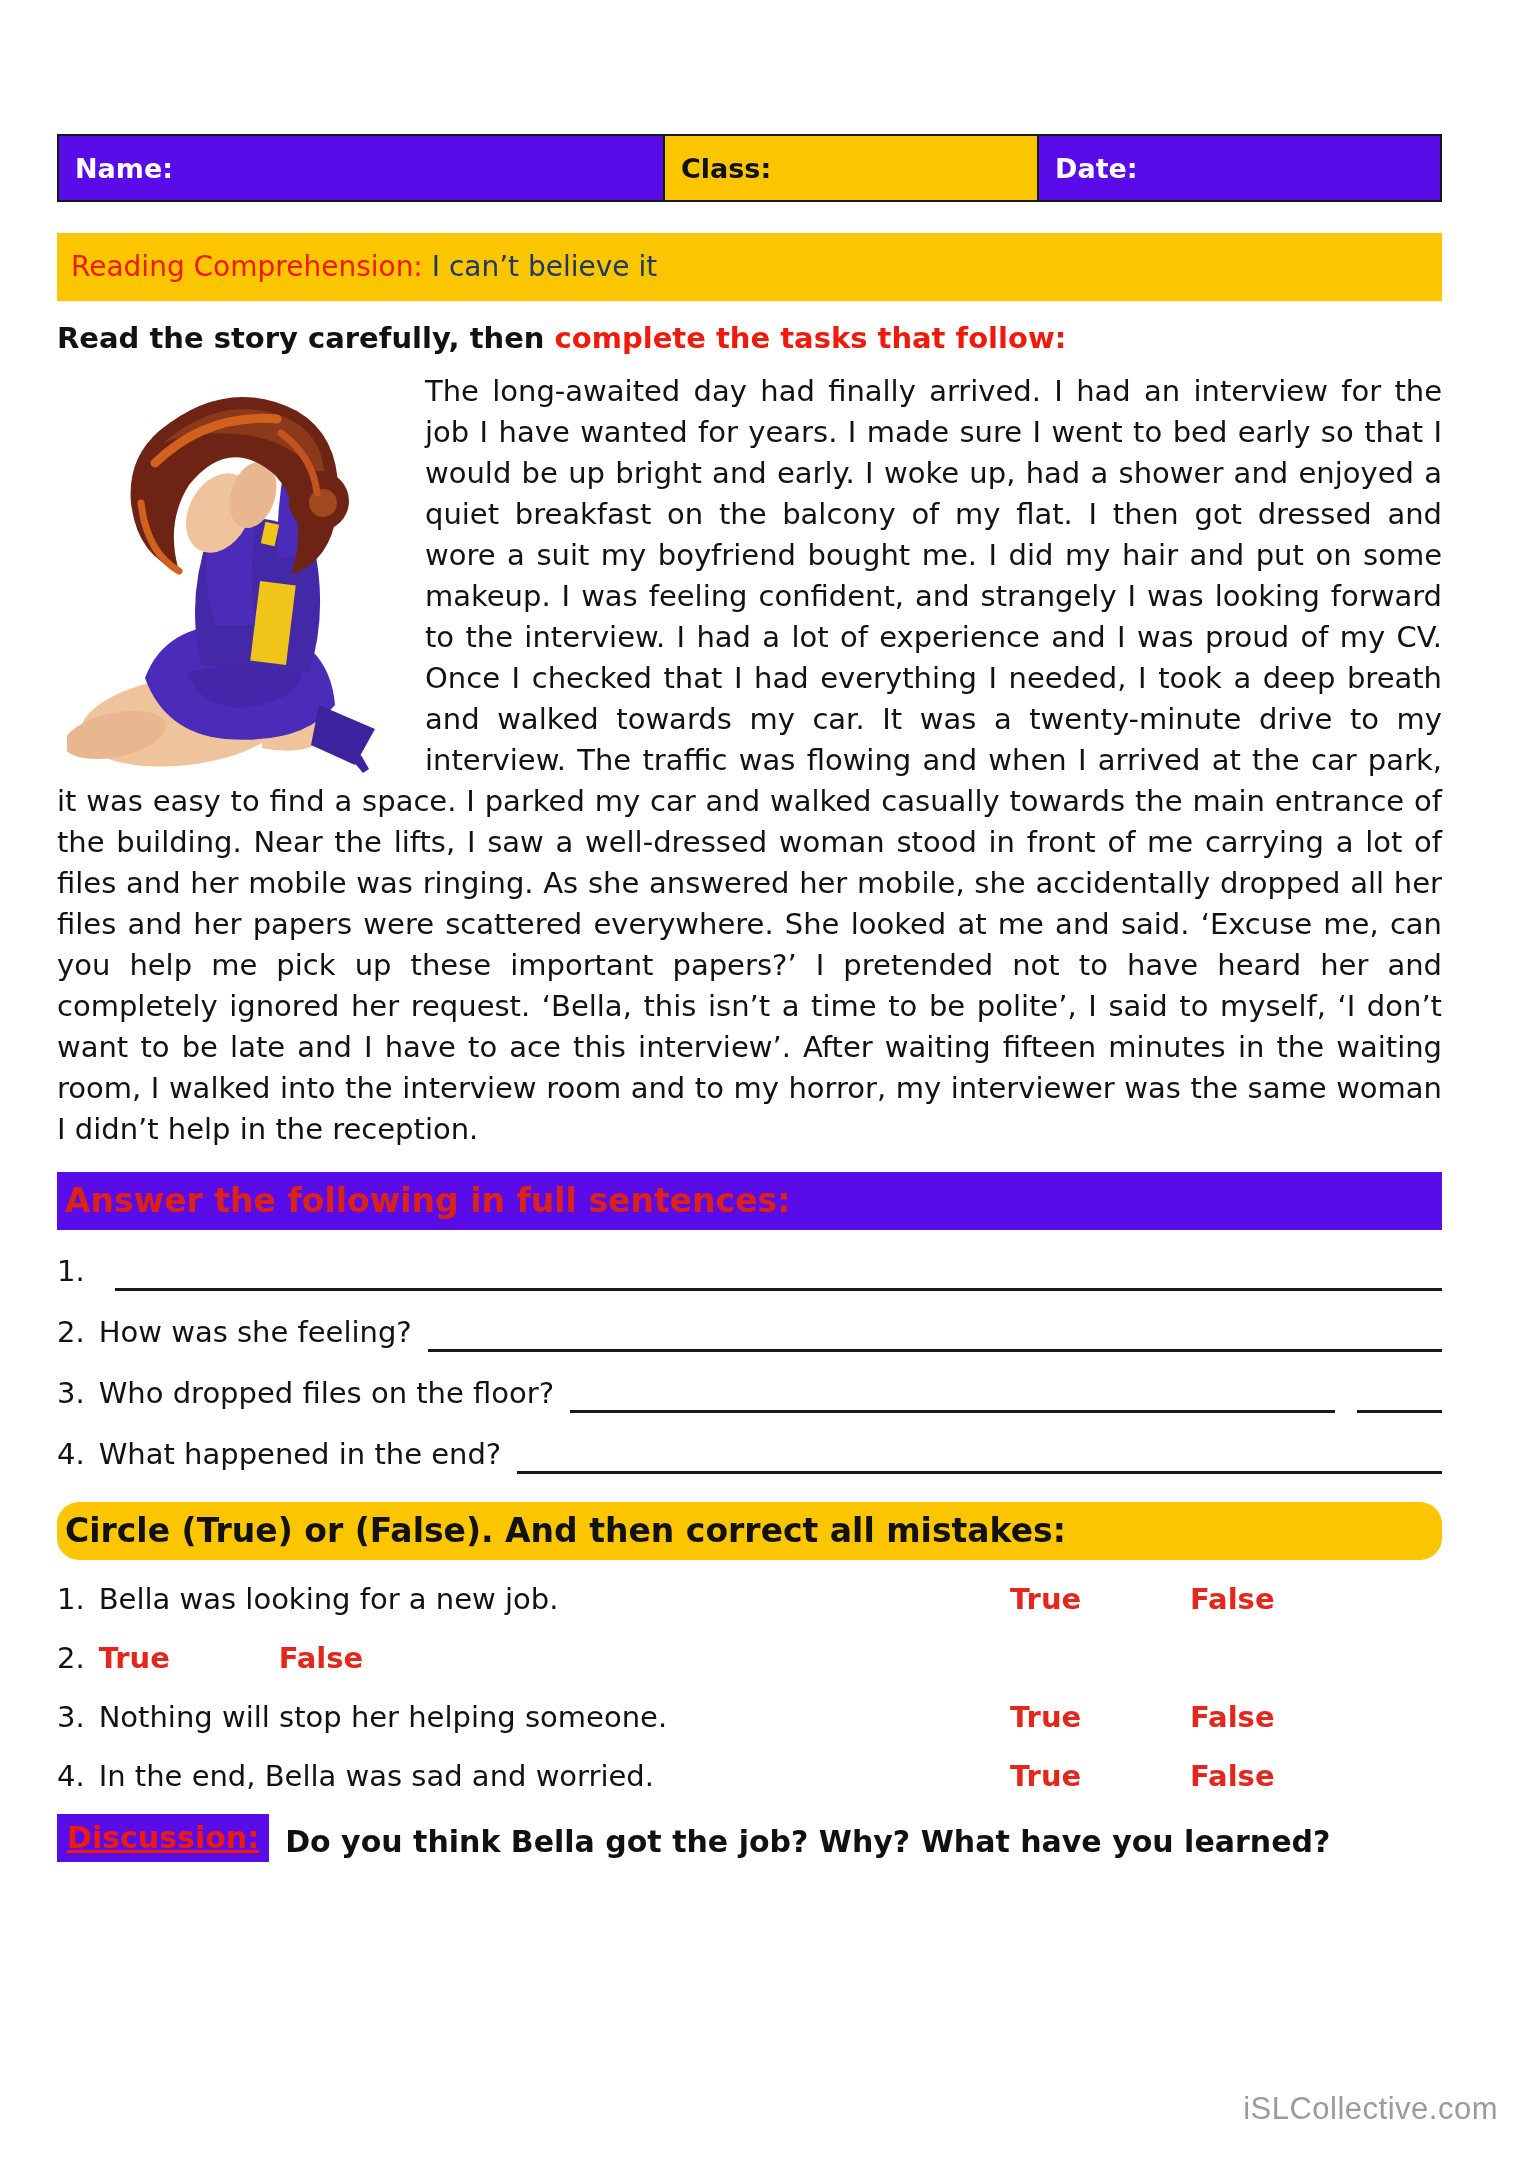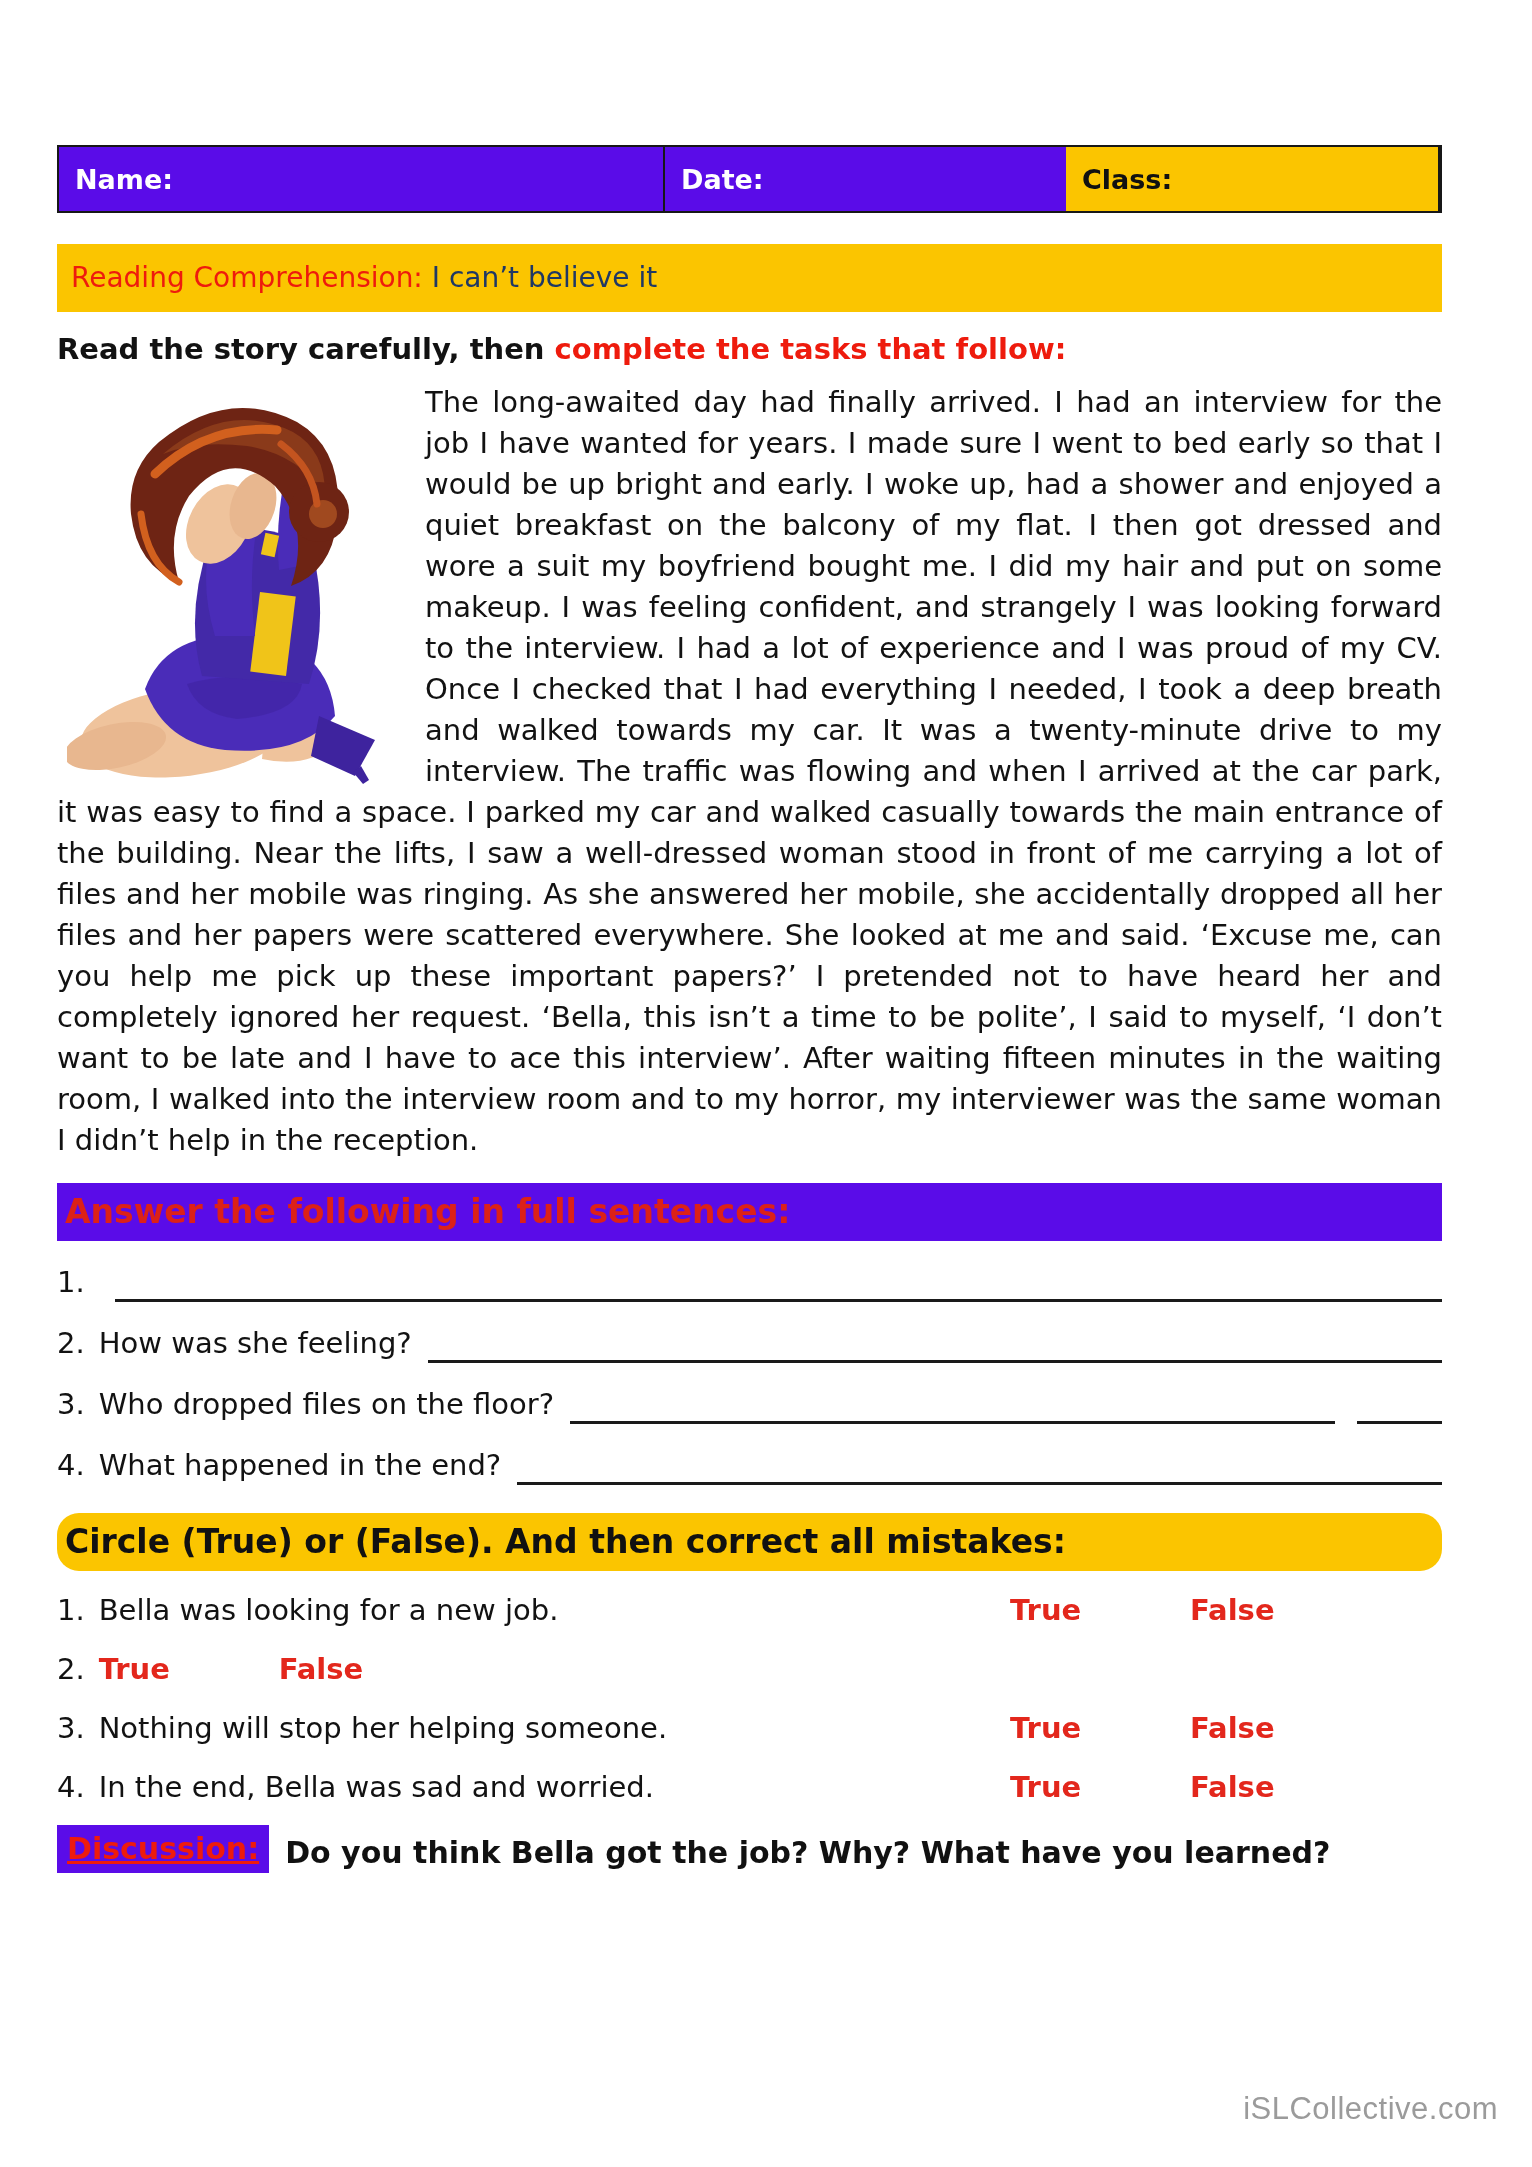--- a/index.html
+++ b/index.html
@@ -12,21 +12,21 @@
   }
   * { box-sizing: border-box; }
   html, body { margin: 0; padding: 0; }
   body {
     width: 1532px; height: 2167px;
     background: #ffffff;
     font-family: "DejaVu Sans", sans-serif;
     color: var(--ink);
   }
   .sheet { position: relative; width: 1532px; height: 2167px; overflow: hidden; }
-  .content { position: absolute; left: 57px; top: 145px; width: 1385px; }
+  .content { position: absolute; left: 57px; top: 134px; width: 1385px; }
 
   
   .id-row { display: flex; height: 68px; border: 2px solid #171717; }
   .id-cell { display: flex; align-items: center; padding-left: 16px; font-size: 27px; font-weight: bold; }
   .id-name  { width: 606px; background: var(--purple); color: #fff; border-right: 2px solid #171717; }
   .id-class { width: 374px; background: var(--gold); color: #111; border-right: 2px solid #171717; }
   .id-date  { flex: 1; background: var(--purple); color: #fff; }
 
   
   .title-bar {
@@ -84,25 +84,25 @@
 </head>
 <body>
 
 <div class="sheet">
   <div class="content">
 
     <div class="id-row">
       <div class="id-cell id-name">
         <span>Name:</span>
       </div>
+      <div class="id-cell id-class">
+        <span>Class:</span>
+      </div>
       <div class="id-cell id-date">
         <span>Date:</span>
-      </div>
-      <div class="id-cell id-class">
-        <span>Class:</span>
       </div>
     </div>
 
     <div class="title-bar">
       <span class="title-red">Reading Comprehension: </span><span class="title-navy">I can’t believe it</span>
     </div>
 
     <div class="instruction">
       <span>Read the story carefully, then </span><span class="red">complete the tasks that follow:</span>
     </div>

